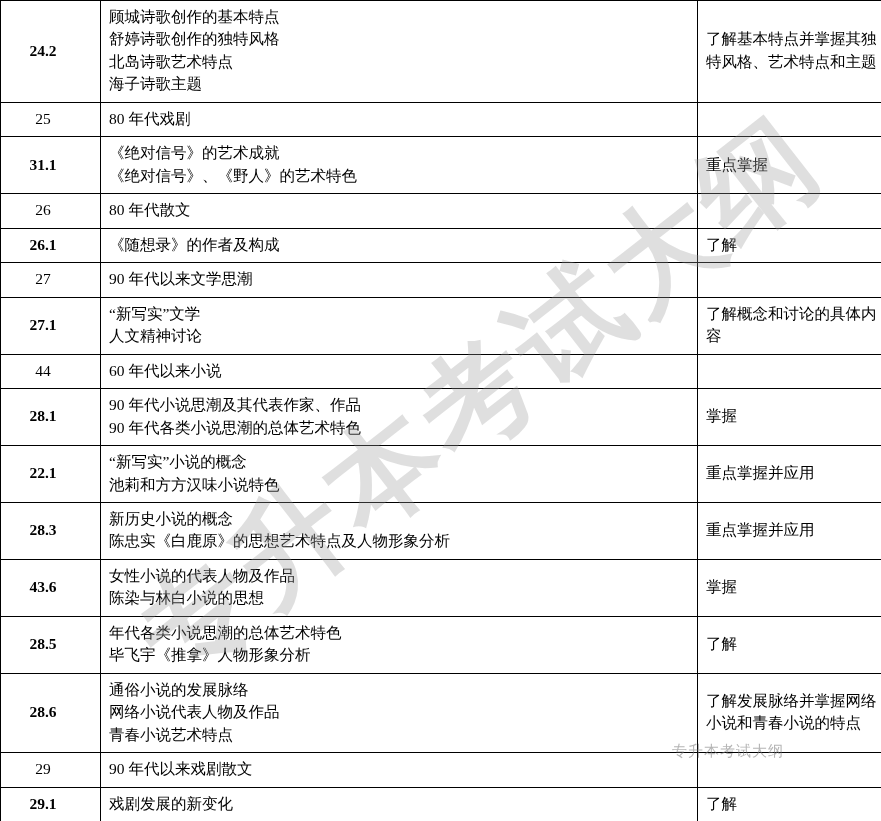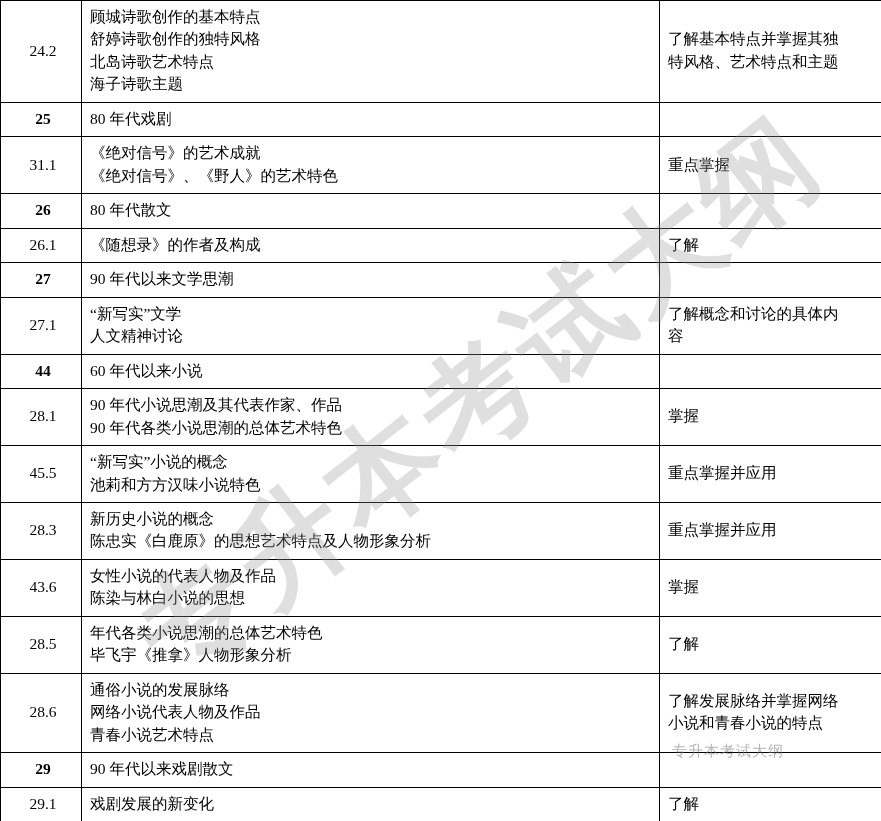--- a/index.html
+++ b/index.html
@@ -20,45 +20,45 @@
     width: 881px;
     border-collapse: collapse;
     table-layout: fixed;
     position: relative;
     z-index: 2;
   }
 
   #syllabus-table td {
     border: 1px solid #000000;
     vertical-align: middle;
-    padding: 5px 4px 6px 8px;
+    padding: 5px 23px 6px 8px;
     font-size: 15.5px;
     line-height: 1.45;
   }
 
   .col-num {
     width: 68px;
     text-align: center;
-    font-weight: normal;
+    font-weight: bold;
     font-size: 16px;
   }
   .col-content {
     width: 565px;
   }
   .col-req {
     width: 244px;
   }
 
   
   tr.first-row td {
     border-top: none;
   }
 
   .section-row td {
-    font-weight: bold;
+    font-weight: normal;
   }
   .section-row .col-content {
     font-weight: normal;
   }
 
   .line {
     display: block;
     white-space: nowrap;
   }
 
@@ -180,21 +180,21 @@
         <td class="col-num">28.1</td>
         <td class="col-content">
           <span class="line">90 年代小说思潮及其代表作家、作品</span>
           <span class="line">90 年代各类小说思潮的总体艺术特色</span>
         </td>
         <td class="col-req">
           <span class="req-text">掌握</span>
         </td>
       </tr>
       <tr>
-        <td class="col-num">45.5</td>
+        <td class="col-num">22.1</td>
         <td class="col-content">
           <span class="line">“新写实”小说的概念</span>
           <span class="line">池莉和方方汉味小说特色</span>
         </td>
         <td class="col-req">
           <span class="req-text">重点掌握并应用</span>
         </td>
       </tr>
       <tr>
         <td class="col-num">28.3</td>

